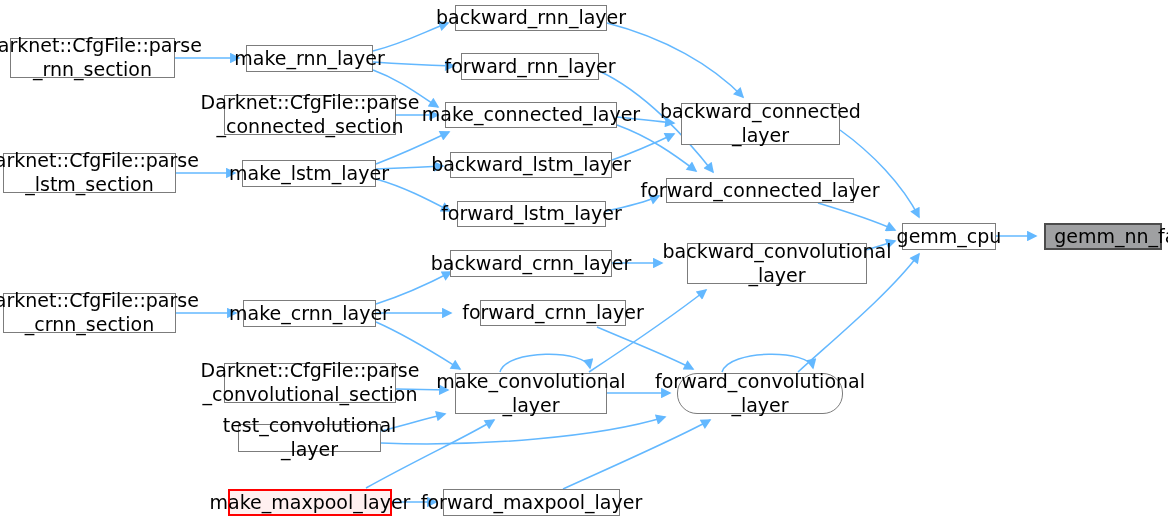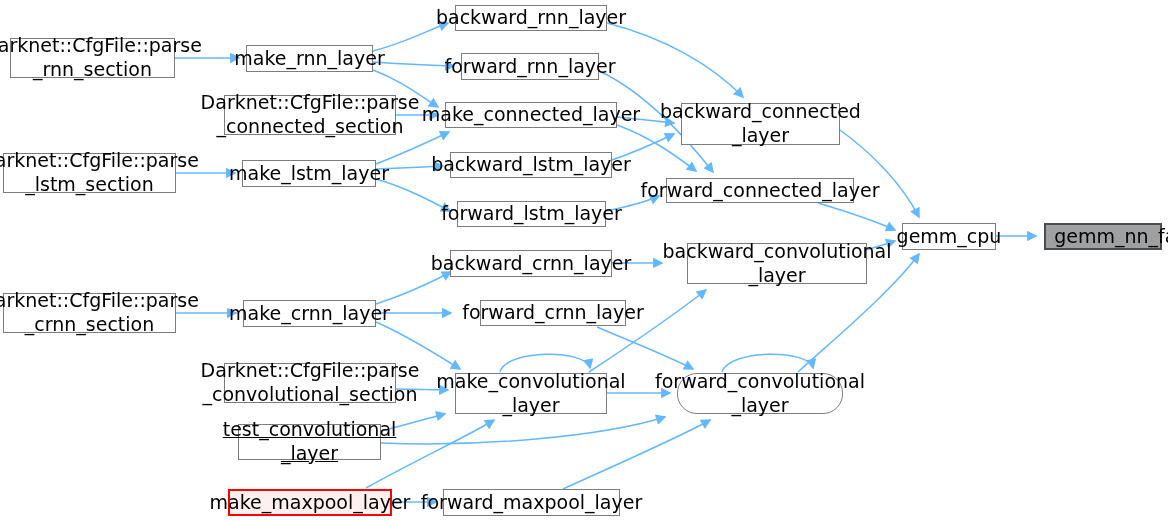--- a/index.html
+++ b/index.html
@@ -91,17 +91,17 @@
     <div class="node" style="left: 3px; top: 293px; width: 173px; height: 40px;">Darknet::CfgFile::parse
 _crnn_section</div>
     <div class="node" style="left: 243px; top: 300px; width: 133px; height: 27px;">make_crnn_layer</div>
     <div class="node" style="left: 458px; top: 300px; width: 146px; height: 26px; margin-left: 22px;">forward_crnn_layer</div>
     <div class="node" style="left: 224px; top: 363px; width: 172px; height: 40px;">Darknet::CfgFile::parse
 _convolutional_section</div>
     <div class="node" style="left: 455px; top: 373px; width: 152px; height: 41px;">make_convolutional
 _layer</div>
     <div class="node" style="left: 677px; top: 373px; width: 166px; height: 41px; border-radius: 20px;">forward_convolutional
 _layer</div>
-    <div class="node" style="left: 238px; top: 424px; width: 143px; height: 36px; text-decoration: underline;">test_convolutional
+    <div class="node" style="left: 238px; top: 424px; width: 143px; height: 28px;">test_convolutional
 _layer</div>
     <div class="node truncated" style="left: 228px; top: 489px; width: 164px; height: 27px;">make_maxpool_layer</div>
     <div class="node" style="left: 443px; top: 489px; width: 177px; height: 27px;">forward_maxpool_layer</div>
   </div>
 
 </body></html>

